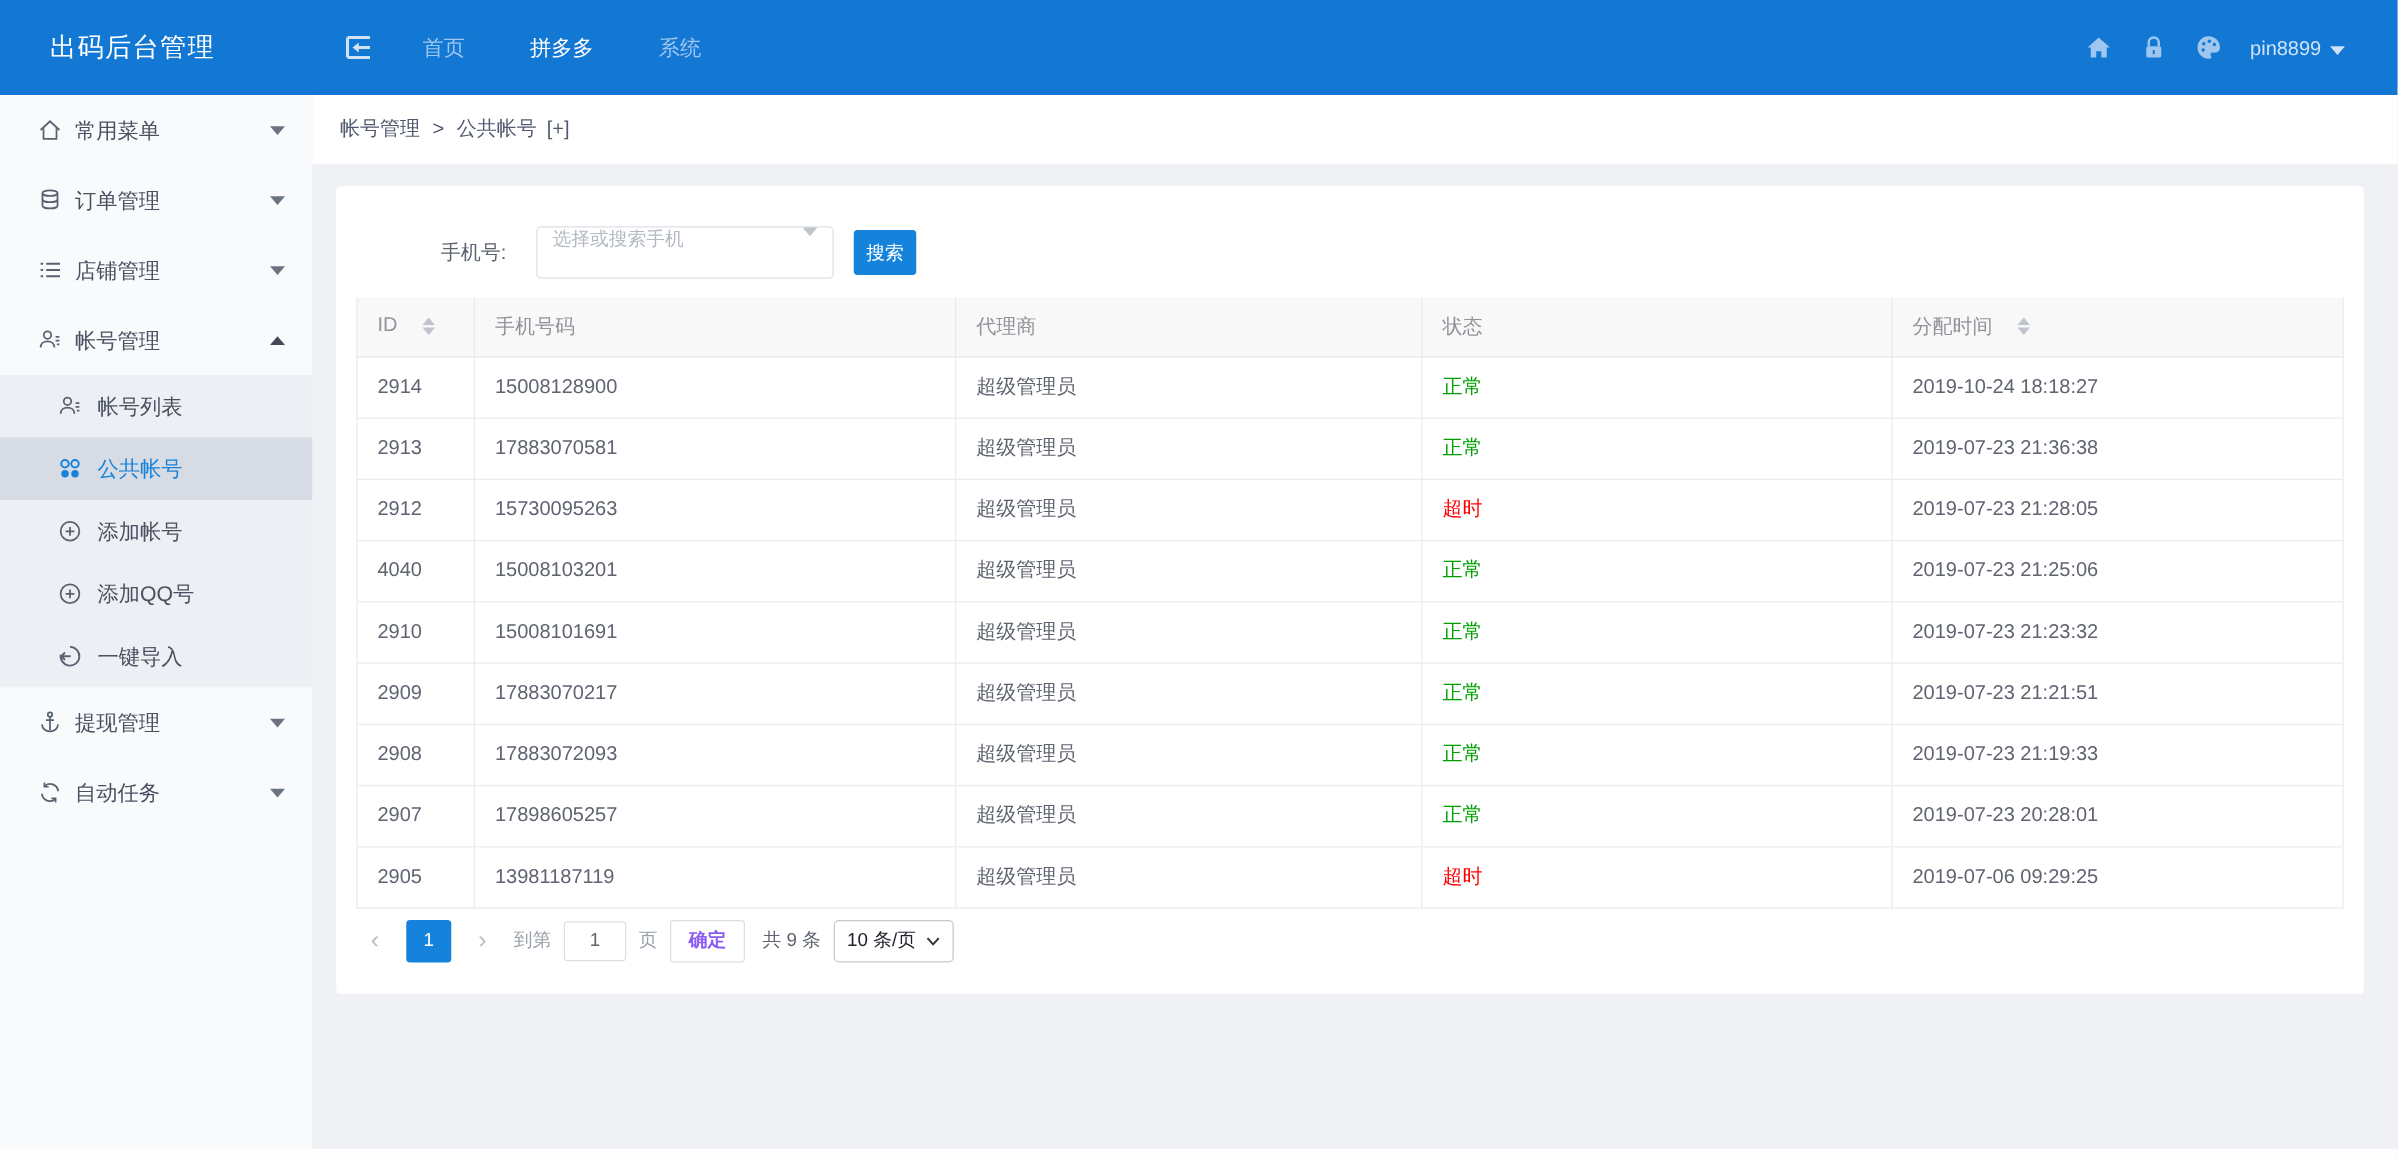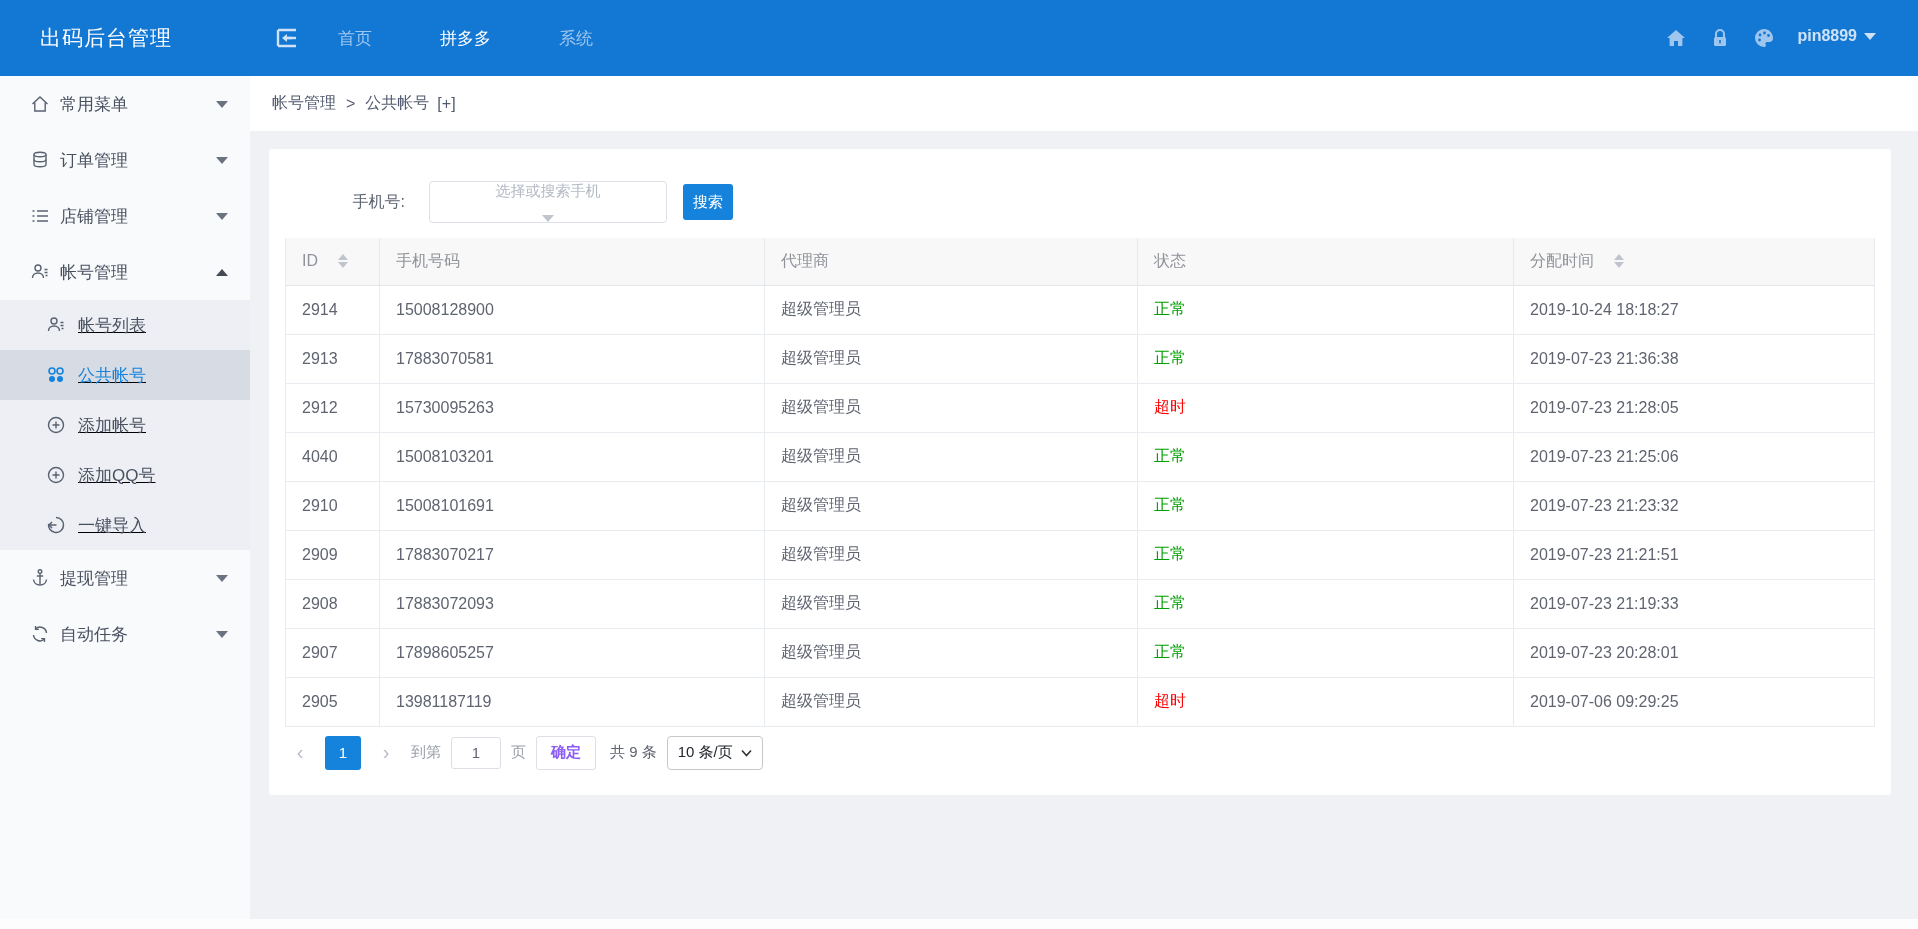--- a/index.html
+++ b/index.html
@@ -4,56 +4,56 @@
 <style>
   * { margin:0; padding:0; box-sizing:border-box; }
   html,body { width:1918px; height:929px; overflow:hidden;
     font-family:"Liberation Sans","DejaVu Sans",sans-serif; background:#eff1f4; }
 
   
   .topbar { position:absolute; left:0; top:0; width:1918px; height:76px;
     background:#1377d4; display:flex; align-items:center; }
   .logo { color:#fff; font-size:21px; font-weight:normal; padding-left:40px; width:250px; letter-spacing:1px; }
   .collapse-btn { width:26px; height:26px; margin-left:24px; cursor:pointer; display:flex; align-items:center; }
-  .topnav { display:flex; align-items:center; margin-left:38px; gap:68px; }
+  .topnav { display:flex; align-items:center; margin-left:38px; gap:52px; }
   .topnav .nav-item { font-size:17px; color:#9ec6ee; cursor:pointer; }
   .topnav .nav-item.active { color:#ffffff; }
-  .topbar-right { margin-left:auto; display:flex; align-items:flex-start; gap:22px; padding-right:42px;font-weight:bold; }
+  .topbar-right { margin-left:auto; display:flex; align-items:flex-end; gap:22px; padding-right:42px; }
   .tb-icon { width:22px; height:22px; cursor:pointer; display:flex; }
   .username { color:#cfe2f6; font-size:16px; cursor:pointer; display:flex; align-items:center; gap:7px; }
   .username .dn-caret { width:0; height:0; border-left:6px solid transparent; border-right:6px solid transparent; border-top:7px solid #cfe2f6; }
 
   
   .sidebar { position:absolute; left:0; top:76px; width:250px; height:843px; background:#f9fafc; }
   .side-item { height:56px; display:flex; align-items:center; padding-left:30px; cursor:pointer; position:relative; }
   .side-item .lbl { font-size:17px; color:#495060; margin-left:10px; }
   .side-item .caret { position:absolute; right:22px; width:0; height:0;
     border-left:6px solid transparent; border-right:6px solid transparent; border-top:7px solid #6b7280; }
   .side-item .caret.up { border-top:none; border-bottom:7px solid #444a55; }
   .submenu { background:#edeff4; }
-  .sub-item { height:50px; display:flex; align-items:center; padding-left:46px; cursor:pointer;text-decoration:underline; }
+  .sub-item { height:50px; display:flex; align-items:center; padding-left:46px; cursor:pointer; }
   .sub-item .lbl { font-size:17px; color:#495060; margin-left:12px; }
   .sub-item.selected { background:#d7dbe3; }
   .sub-item.selected .lbl { color:#1583dc; }
   .sicon { width:20px; height:20px; flex:0 0 auto; display:flex; }
 
   
   .content { position:absolute; left:250px; top:76px; width:1668px; height:843px; background:#eff1f4; }
   .breadcrumb-bar { height:55px; background:#ffffff; display:flex; align-items:center; padding-left:22px; }
   .breadcrumb-bar span { font-size:16px; color:#515a6e; }
   .bc-sep { margin:0 10px; color:#8a909c; }
   .bc-plus { margin-left:8px; }
 
   .card { margin:18px 27px 0 19px; height:646px; background:#ffffff; border-radius:3px; padding:32px 16px 0 16px; }
 
   
   .search-row { display:flex; align-items:center; height:42px; }
   .search-label { width:120px; text-align:right; font-size:16px; color:#5b6270; font-weight:500; }
   .search-select { margin-left:24px; width:238px; height:42px; border:1px solid #dcdfe6; border-radius:4px;
-    display:flex; align-items:center; padding:0 12px; cursor:pointer; background:#fff;flex-direction:column; }
+    display:flex; align-items:flex-start; padding:0 12px; cursor:pointer; background:#fff; }
   .search-select .ph { font-size:15px; color:#b4bac4; flex:1; }
   .search-select .sel-caret { width:0; height:0; border-left:6px solid transparent; border-right:6px solid transparent; border-top:7px solid #c0c4cc; }
   .search-btn { margin-left:16px; width:50px; height:36px; background:#1583dc; color:#fff; border:none;
     border-radius:3px; font-size:15px; cursor:pointer; font-family:inherit; }
 
   
   .data-table { margin-top:15px; width:100%; border-collapse:collapse; table-layout:fixed;
     border-left:1px solid #e8ebf0; border-right:1px solid #e8ebf0; }
   .data-table th { height:47px; background:#f8f8f9; color:#909399; font-weight:normal; font-size:16px;
     text-align:left; padding-left:16px; border-right:1px solid #e6e9ee; border-bottom:1px solid #e2e5ea; }

